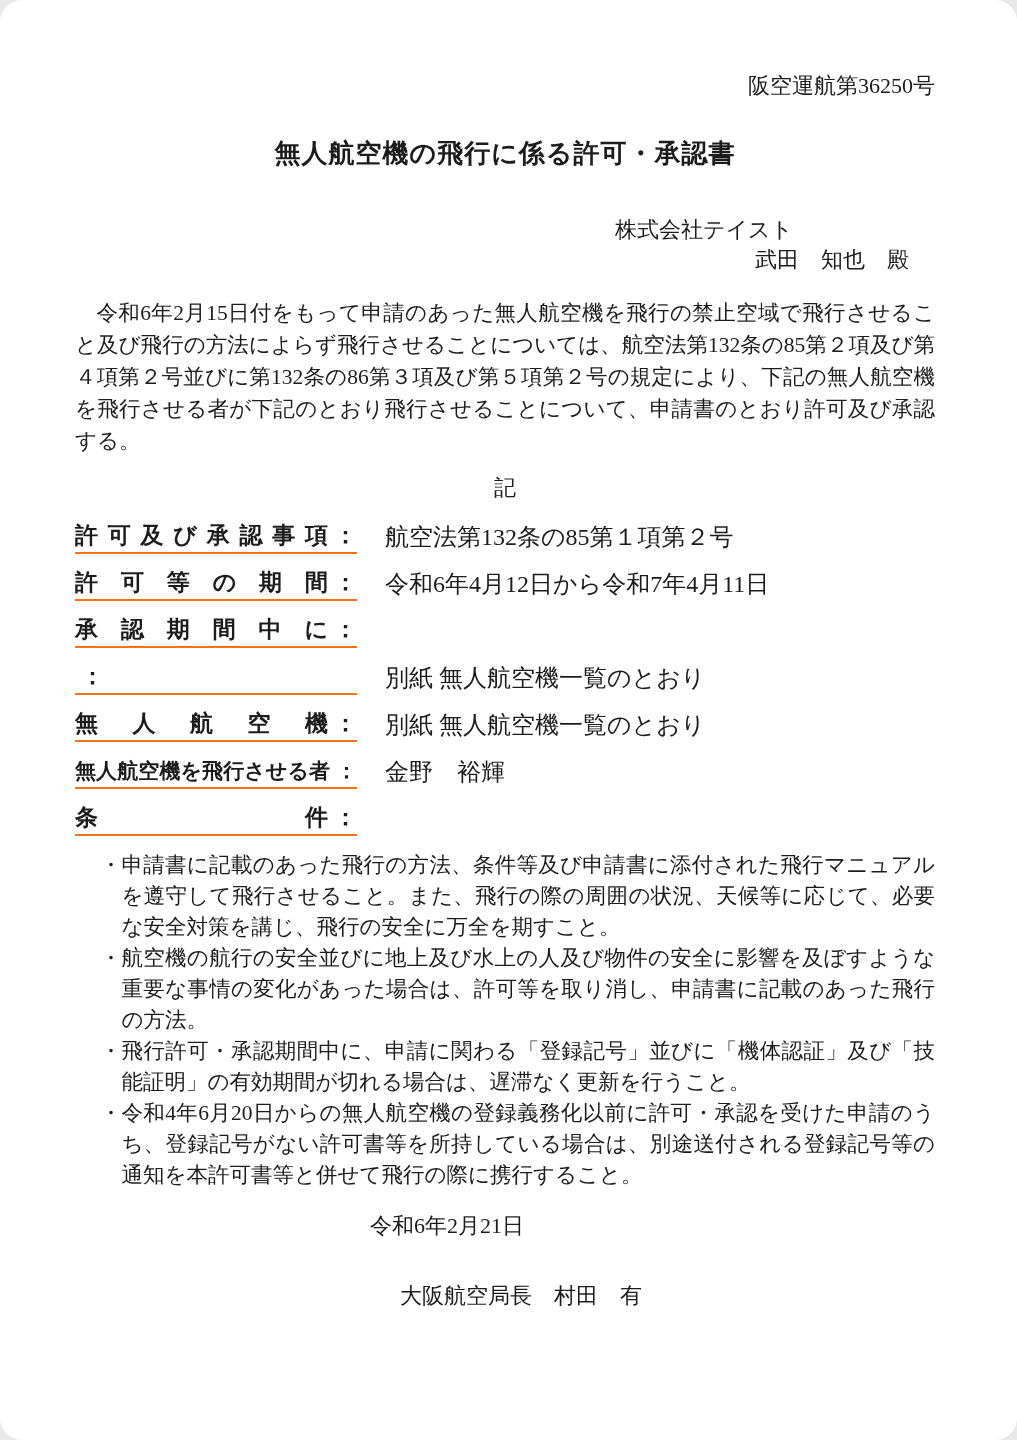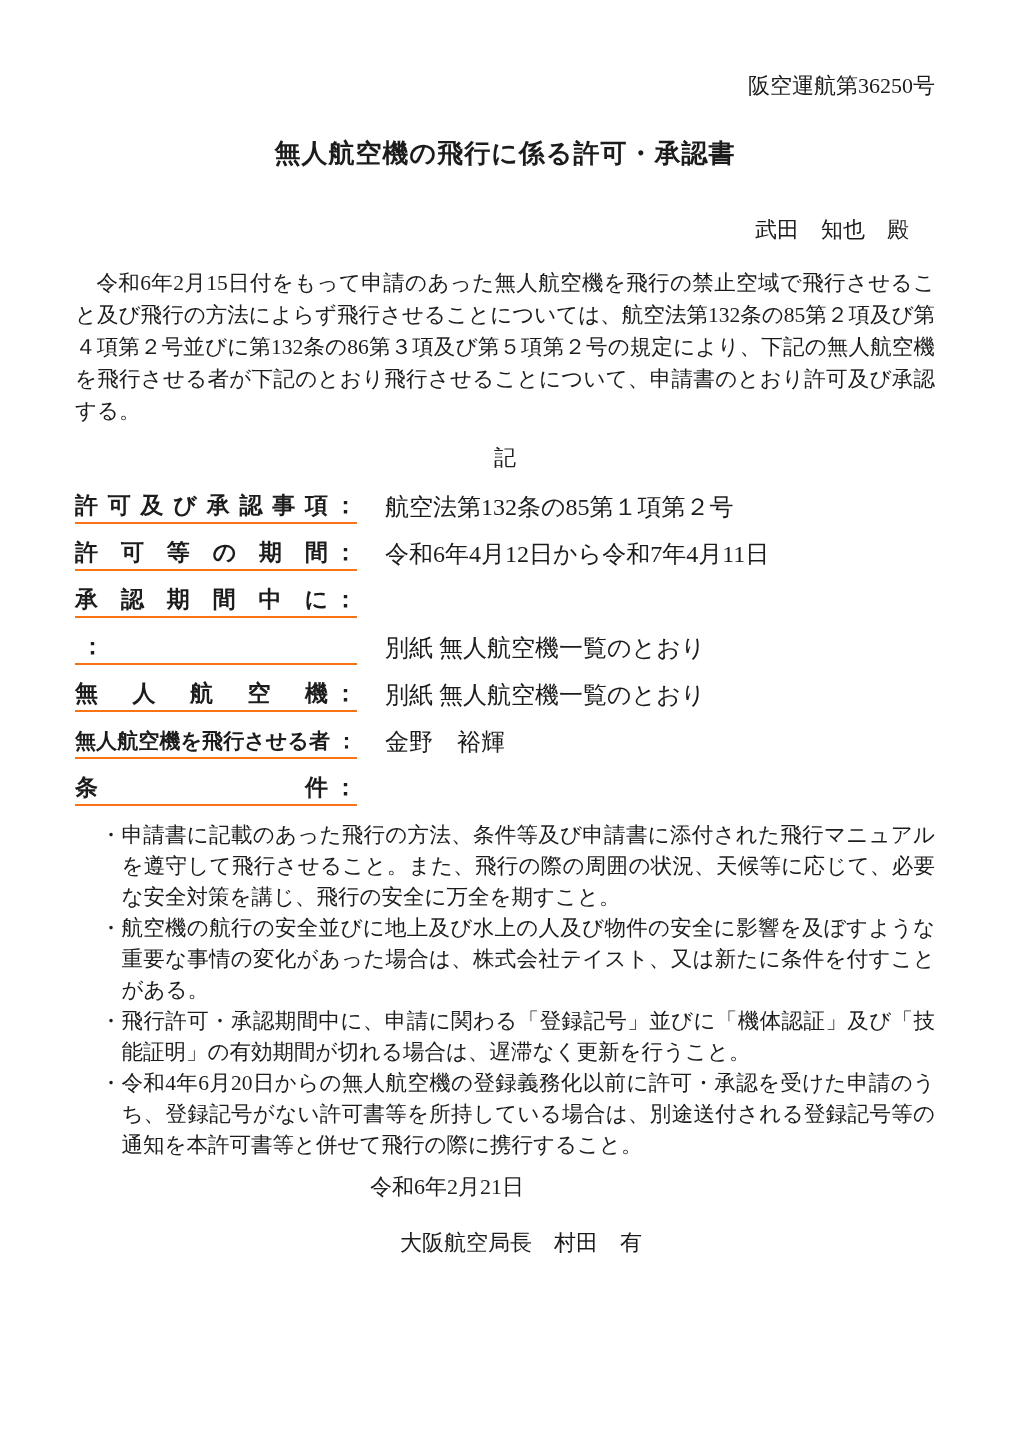--- a/index.html
+++ b/index.html
@@ -7,20 +7,21 @@
     position: relative;
     width: 1017px;
     height: 1440px;
     margin: 0 auto;
     background: #ffffff;
     color: #1c1c1c;
     font-family: "Liberation Serif", "DejaVu Serif", serif;
     box-sizing: border-box;
     padding: 72px 82px 0 75px;
     overflow: hidden;
+    border-radius: 22px;
   }
 
   .doc-number {
     text-align: right;
     font-size: 22px;
     line-height: 28px;
   }
 
   .doc-title {
     margin-top: 36px;
@@ -88,42 +89,43 @@
     margin-top: 2px;
     padding-left: 25px;
     font-size: 21.5px;
     line-height: 31px;
   }
   .condition-item { display: flex; }
   .condition-bullet { flex: 0 0 16px; }
   .condition-text { flex: 1 1 auto; text-align: justify; }
 
   .issue-date {
-    margin-top: 11px;
+    margin-top: 20px;
     margin-left: 295px;
     font-size: 22px;
     line-height: 30px;
   }
   .issuer {
-    margin-top: 26px;
+    margin-top: 40px;
     margin-left: 325px;
     font-size: 22px;
     line-height: 30px;
   }
 </style>
 </head>
 <body>
 
 <div class="page">
 
   <div class="doc-number">阪空運航第36250号</div>
 
   <div class="doc-title">無人航空機の飛行に係る許可・承認書</div>
 
   <div class="addressee">
+    <div class="addressee-company">株式会社テイスト</div>
     <div class="addressee-person">武田　知也　殿</div>
   </div>
 
   <div class="intro">令和6年2月15日付をもって申請のあった無人航空機を飛行の禁止空域で飛行させること及び飛行の方法によらず飛行させることについては、航空法第132条の85第２項及び第４項第２号並びに第132条の86第３項及び第５項第２号の規定により、下記の無人航空機を飛行させる者が下記のとおり飛行させることについて、申請書のとおり許可及び承認する。</div>
 
   <div class="record-marker">記</div>
 
   <div class="terms">
 
     <div class="term-row">
@@ -192,21 +194,21 @@
 
   </div>
 
   <div class="conditions">
     <div class="condition-item">
       <span class="condition-bullet">・</span>
       <span class="condition-text">申請書に記載のあった飛行の方法、条件等及び申請書に添付された飛行マニュアルを遵守して飛行させること。また、飛行の際の周囲の状況、天候等に応じて、必要な安全対策を講じ、飛行の安全に万全を期すこと。</span>
     </div>
     <div class="condition-item">
       <span class="condition-bullet">・</span>
-      <span class="condition-text">航空機の航行の安全並びに地上及び水上の人及び物件の安全に影響を及ぼすような重要な事情の変化があった場合は、株式会社テイスト、又は新たに条件を付すことがある。</span>
+      <span class="condition-text">航空機の航行の安全並びに地上及び水上の人及び物件の安全に影響を及ぼすような重要な事情の変化があった場合は、許可等を取り消し、申請書に記載のあった飛行の方法。</span>
     </div>
     <div class="condition-item">
       <span class="condition-bullet">・</span>
       <span class="condition-text">飛行許可・承認期間中に、申請に関わる「登録記号」並びに「機体認証」及び「技能証明」の有効期間が切れる場合は、遅滞なく更新を行うこと。</span>
     </div>
     <div class="condition-item">
       <span class="condition-bullet">・</span>
       <span class="condition-text">令和4年6月20日からの無人航空機の登録義務化以前に許可・承認を受けた申請のうち、登録記号がない許可書等を所持している場合は、別途送付される登録記号等の通知を本許可書等と併せて飛行の際に携行すること。</span>
     </div>
   </div>

